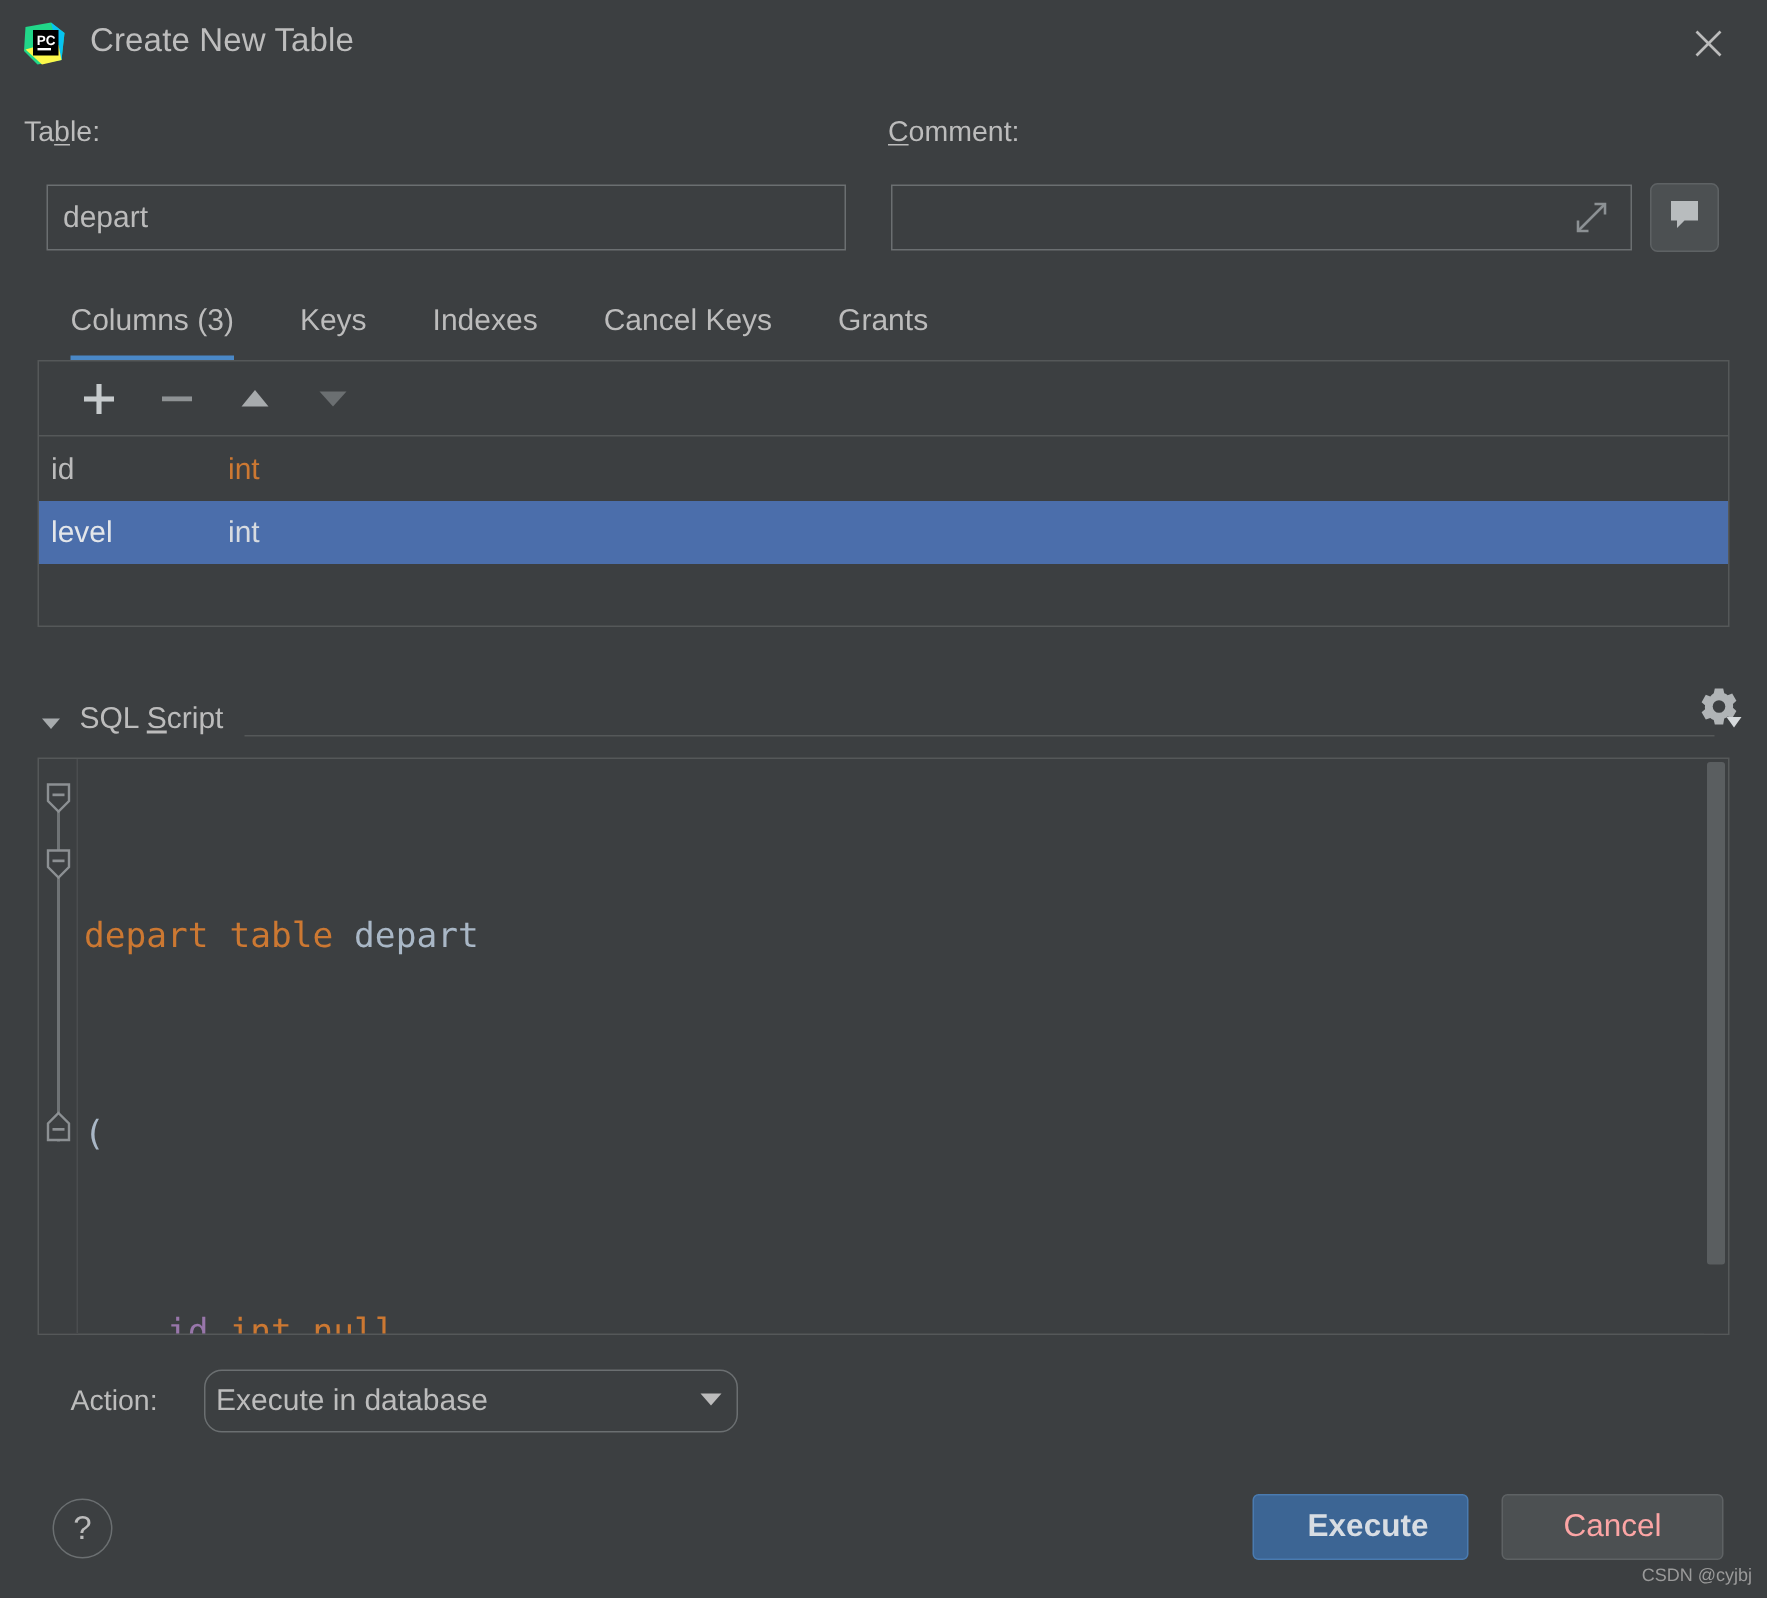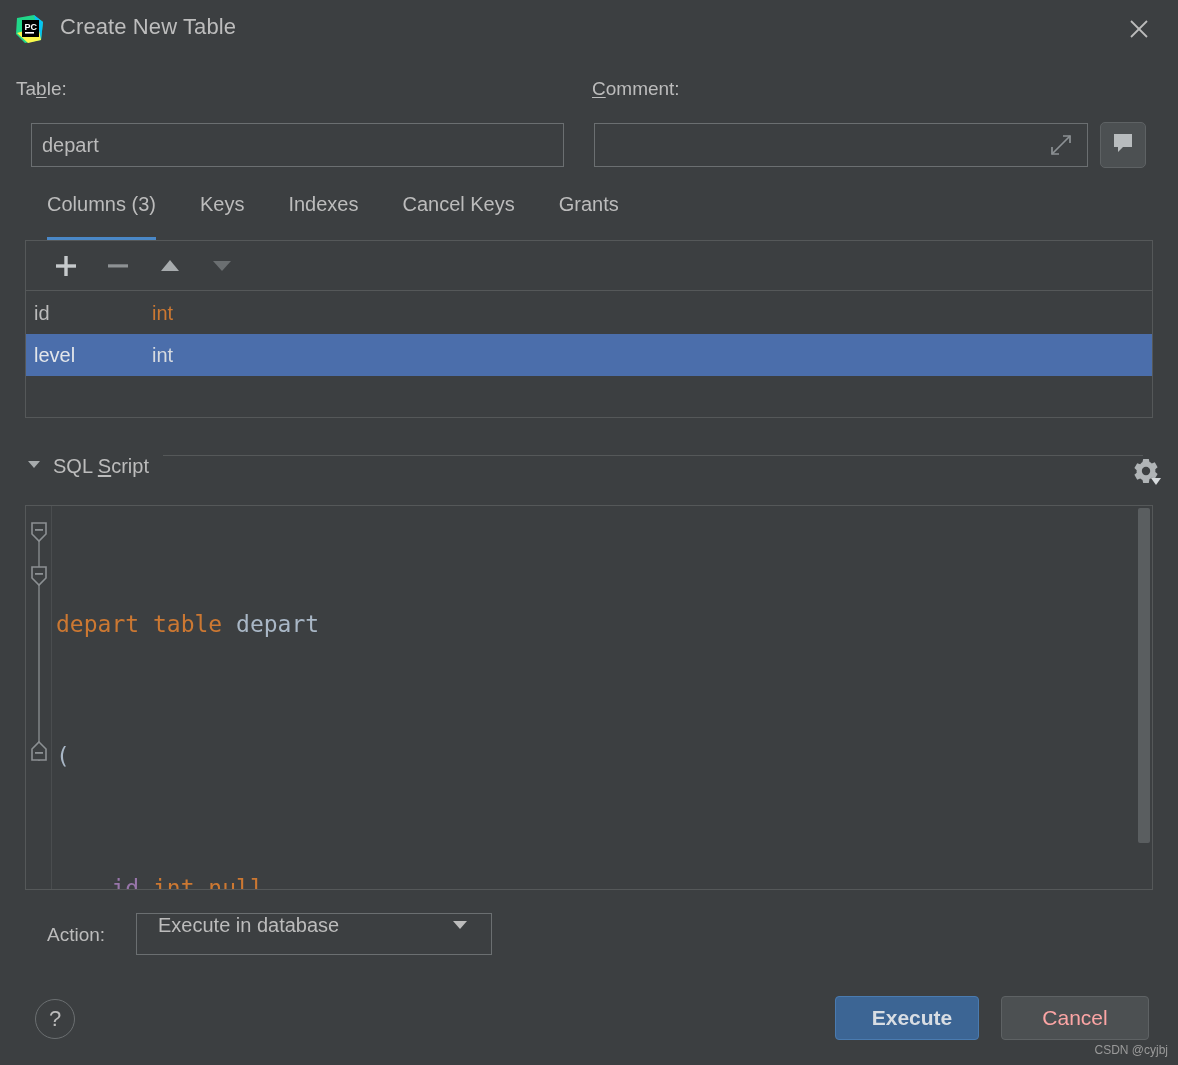--- a/index.html
+++ b/index.html
@@ -73,21 +73,21 @@
   }
 
   
   .tabs {
     position: absolute; left: 25px; top: 194px;
     display: flex; align-items: flex-end; height: 46px;
   }
   .tab {
     position: relative;
     font-size: 20px; color: #bcbcbc;
-    padding: 0 22px 24px 22px;
+    padding: 0 22px 14px 22px;
     cursor: pointer; white-space: nowrap;
   }
   .tab.active::after {
     content: ""; position: absolute;
     left: 22px; right: 22px; bottom: 0; height: 3px;
     background: #4a88c7;
   }
 
   
   .cols-panel {
@@ -123,21 +123,21 @@
   .col-row.selected .col-name { color: #e3e6ea; }
   .col-type { color: #cc7832; }
   .col-row.selected .col-type { color: #d7dbe0; }
   .col-len  { color: #6897bb; }
   .col-row.selected .col-len { color: #d7dbe0; }
 
   
   .sql-header {
     position: absolute; left: 25px; top: 455px;
     width: 1128px; height: 36px;
-    display: flex; align-items: flex-start;
+    display: flex; align-items: flex-end;
   }
   .tri-collapse {
     width: 18px; height: 18px; margin-right: 10px; cursor: pointer;
     display: flex; align-items: center; justify-content: center;
   }
   .sql-title { font-size: 20px; color: #bcbcbc; white-space: nowrap; }
   .sql-rule {
     flex: 1; height: 1px; background: #555859; margin-left: 14px; margin-right: 10px;
   }
   .gear-btn {
@@ -182,24 +182,24 @@
   .vscroll-thumb {
     position: absolute; right: 2px; top: 2px; width: 12px; height: 335px;
     background: #5a5e60; border-radius: 2px; cursor: pointer;
   }
 
   
   .lbl-action { left: 47px; top: 924px; }
   .combo {
     position: absolute; left: 136px; top: 913px;
     width: 356px; height: 42px;
-    border: 1px solid #6b6f71; border-radius: 0;
-    background: #3c3f41;
-    display: flex; align-items: flex-start;
-    padding: 0 21px;
+    border: 1px solid #6b6f71; border-radius: 12px;
+    background: #3c3f41;
+    display: flex; align-items: center;
+    padding: 0 7px;
     cursor: pointer;
   }
   .combo-value { font-size: 20px; color: #bcbcbc; flex: 1; white-space: nowrap; }
 
   
   .help-btn {
     position: absolute; left: 35px; top: 999px;
     width: 40px; height: 40px; border-radius: 50%;
     border: 1px solid #6b6f71;
     display: flex; align-items: center; justify-content: center;

